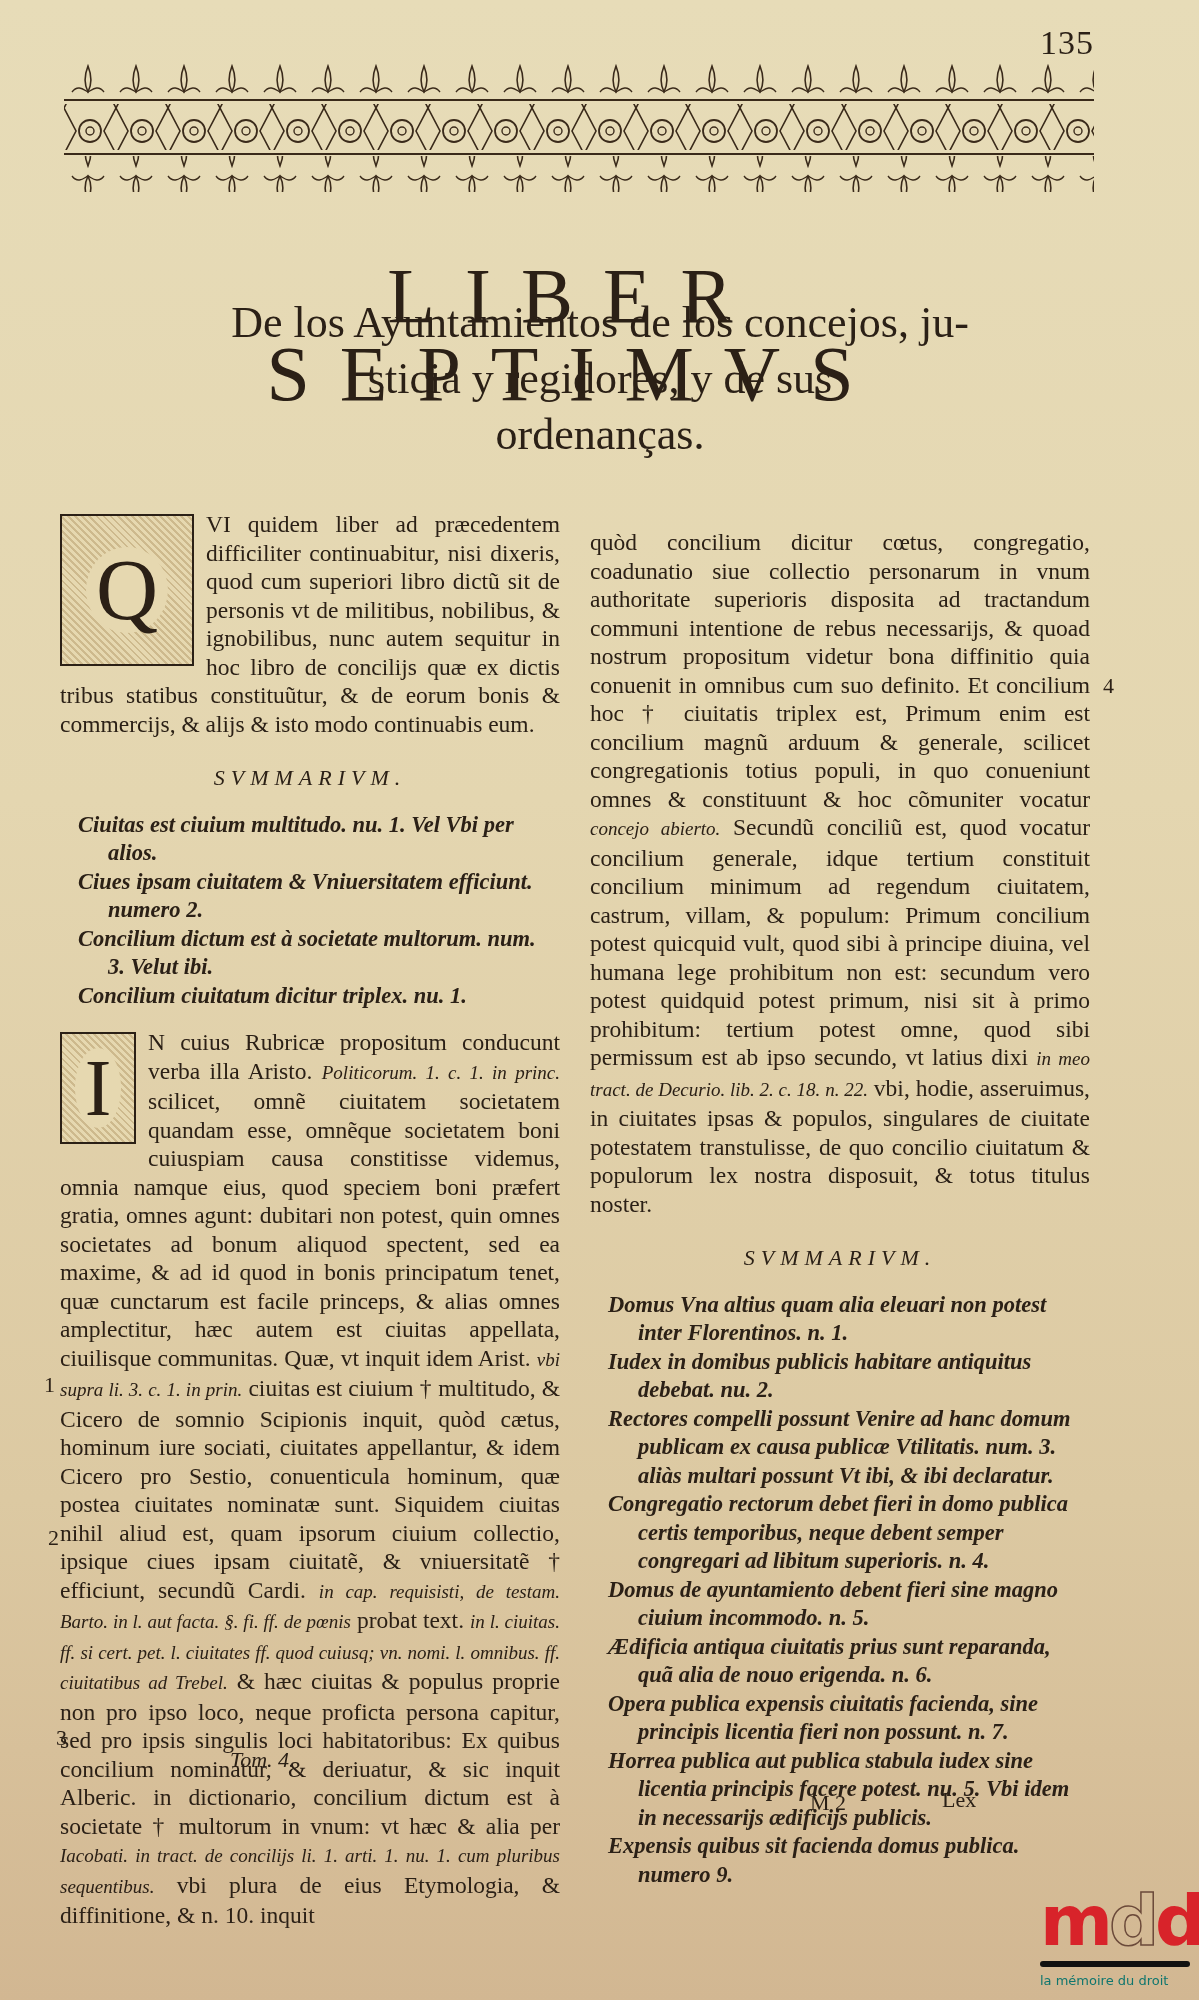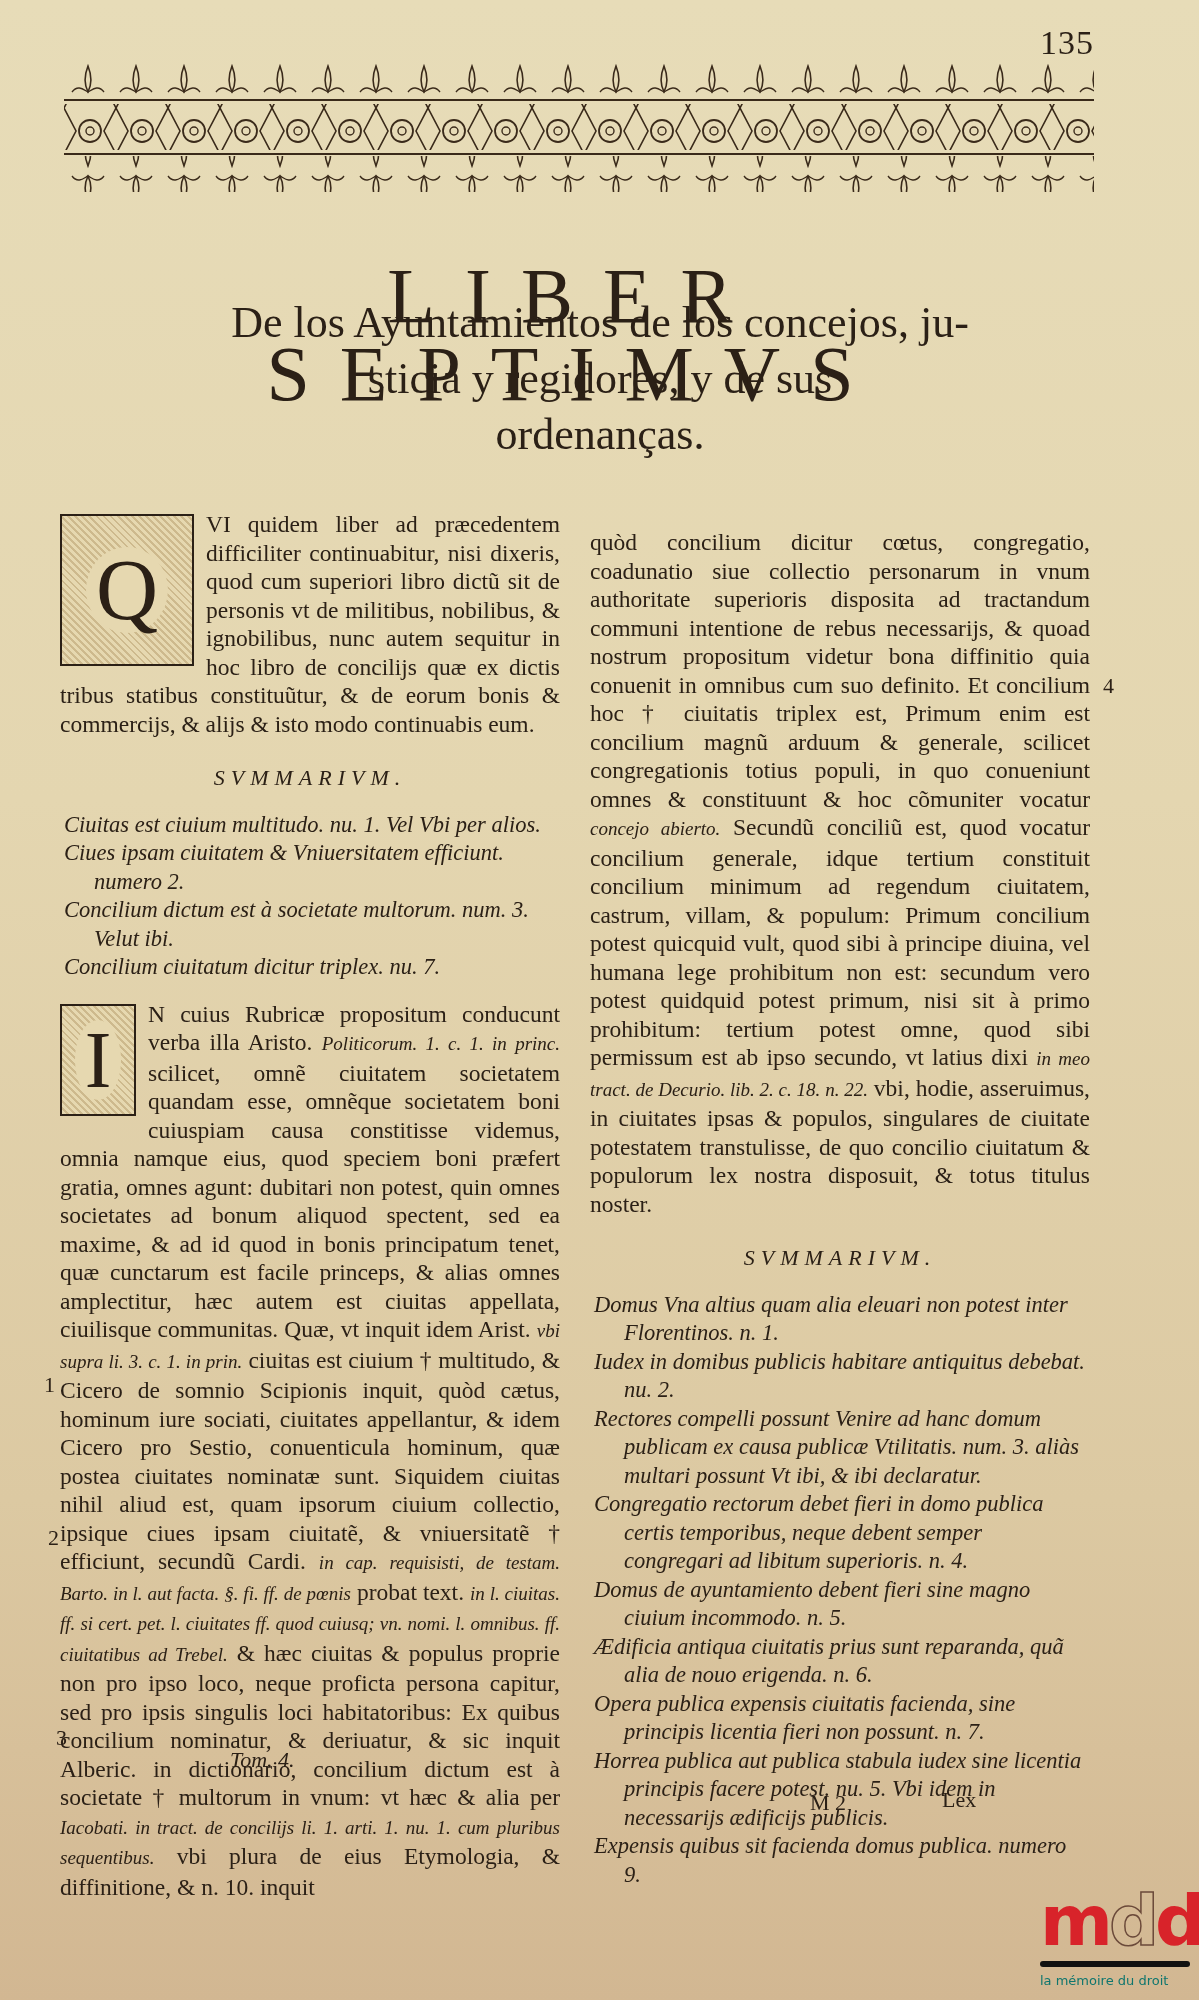--- a/index.html
+++ b/index.html
@@ -29,21 +29,21 @@
   .dropcap {
     float:left; border:2px solid #2b2016; margin:4px 12px 4px 0;
     display:flex; align-items:center; justify-content:center;
     background: repeating-linear-gradient(45deg, #e6d8b0 0 3px, #cdb98d 3px 5px);
     font-size:86px; line-height:1;
   }
   .dropcap span { background:#e6d8b0; border-radius:50%; padding:0 10px; }
   .summ-head { text-align:center; font-style:italic; letter-spacing:6px; font-size:22px; margin:26px 0 18px; }
   .summ { font-style:italic; font-size:22.5px; line-height:28.5px; }
   .summ li { list-style:none; padding-left:30px; text-indent:-30px; text-align:left; }
-  .summ ul { margin:4px; padding:0; }
+  .summ ul { margin:18px; padding:0;font-weight:bold; }
   .it { font-style:italic; font-size:19px; }
   .margin-num { position:absolute; font-size:22px; }
   .footer { position:absolute; top:1790px; font-size:22px; }
   .logo { position:absolute; left:1040px; top:1890px; width:150px; }
   .logo-mark { font-family:"DejaVu Sans", sans-serif; font-size:70px; font-weight:bold; color:#d8232a; line-height:0.9; letter-spacing:-4px; }
   .logo-mark .mid { color:transparent; -webkit-text-stroke:1.5px #6b4a3a; }
   .logo-bar { height:6px; background:#111; border-radius:3px; margin:8px 0 6px; }
   .logo-tag { font-family:"DejaVu Sans", sans-serif; font-size:13px; color:#0f766e; white-space:nowrap; }
 </style>
 </head>
@@ -91,21 +91,21 @@
         </span>
       <span>VI quidem liber ad præcedentem difficiliter continuabitur, nisi dixeris, quod cum superiori libro dictũ sit de personis vt de militibus, nobilibus, &amp; ignobilibus, nunc autem sequitur in hoc libro de concilijs quæ ex dictis tribus statibus constituũtur, &amp; de eorum bonis &amp; commercijs, &amp; alijs &amp; isto modo continuabis eum.</span>
     </p>
 
     <div class="summ-head">SVMMARIVM.</div>
     <div class="summ">
       <ul>
         <li>Ciuitas est ciuium multitudo. nu. 1. Vel Vbi per alios.</li>
         <li>Ciues ipsam ciuitatem &amp; Vniuersitatem efficiunt. numero 2.</li>
         <li>Concilium dictum est à societate multorum. num. 3. Velut ibi.</li>
-        <li>Concilium ciuitatum dicitur triplex. nu. 7.</li>
+        <li>Concilium ciuitatum dicitur triplex. nu. 1.</li>
       </ul>
     </div>
 
     <p class="p" style="margin-top:18px;">
       <span class="dropcap" style="width:72px;height:108px;font-size:80px;">
           <span>I</span>
         </span>
       <span>N cuius Rubricæ propositum conducunt verba illa Aristo.</span>
       <span class="it">Politicorum. 1. c. 1. in princ.</span>
       <span> scilicet, omnẽ ciuitatem societatem quandam esse, omnẽque societatem boni cuiuspiam causa constitisse videmus, omnia namque eius, quod speciem boni præfert gratia, omnes agunt: dubitari non potest, quin omnes societates ad bonum aliquod spectent, sed ea maxime, &amp; ad id quod in bonis principatum tenet, quæ cunctarum est facile princeps, &amp; alias omnes amplectitur, hæc autem est ciuitas appellata, ciuilisque communitas. Quæ, vt inquit idem Arist.</span>

